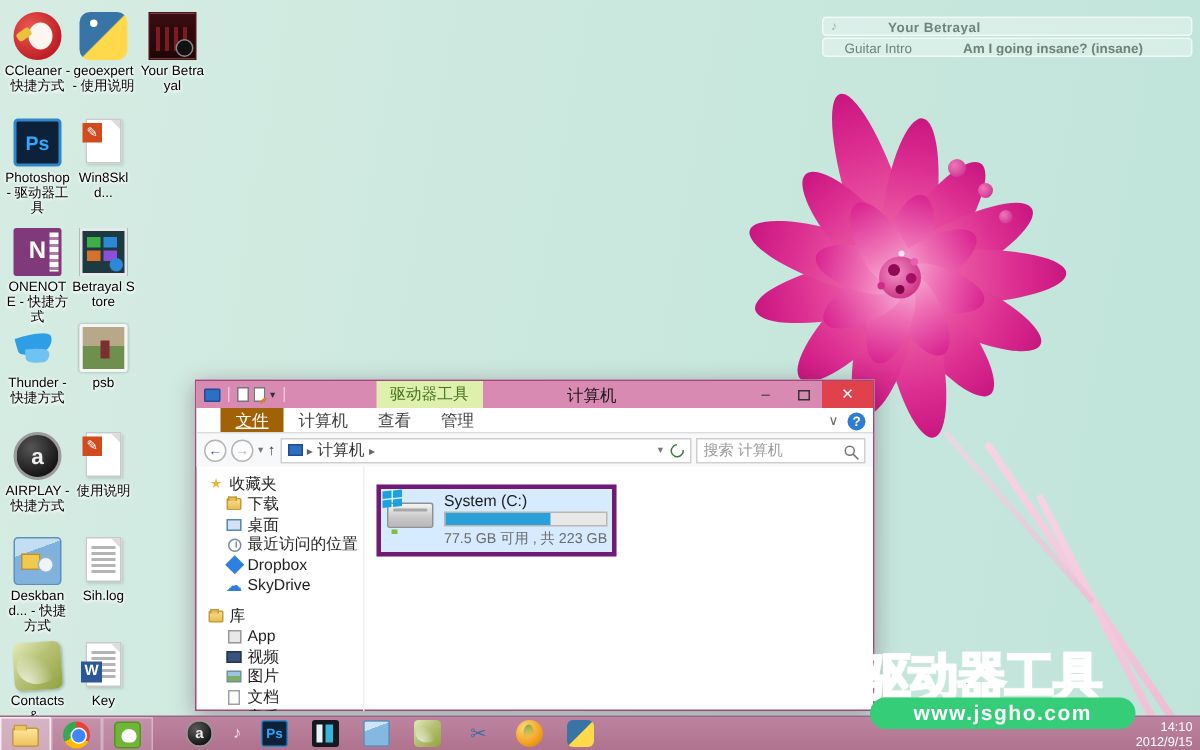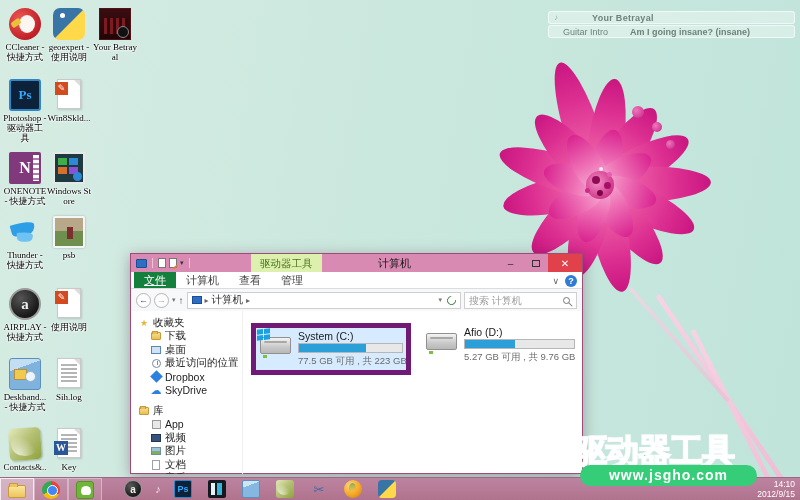--- a/index.html
+++ b/index.html
@@ -45,24 +45,24 @@
   .s3{left:628px;top:288px;width:4px;height:150px;transform:rotate(-41deg);opacity:.7;}
 
   
   .lyric { position:absolute; left:548px; width:247px; height:13px; z-index:6;
            background:rgba(255,255,255,.35); border:1px solid rgba(255,255,255,.6);
            border-radius:3px; display:flex; align-items:center;
            font-size:9px; color:rgba(82,104,94,.8); overflow:hidden; white-space:nowrap; }
   .lyric1 { top:11px; } .lyric2 { top:25px; }
   .lyr-ico { margin:0 6px 0 5px; font-size:8px; opacity:.6; }
   .lyric1 .txt { margin-left:28px; font-weight:bold; letter-spacing:.3px; }
-  .lyric2 .l { margin-left:14px; } .lyric2 .c { margin-left:22px; font-weight:bold; }
-
-  
-  .dicon { position:absolute; width:44px; z-index:2; text-align:center; cursor:default;font-family:Liberation Serif, serif; }
+  .lyric2 .l { margin-left:14px; } .lyric2 .c { margin-left:34px; font-weight:bold; }
+
+  
+  .dicon { position:absolute; width:44px; z-index:2; text-align:center; cursor:default; }
   .c0{left:3px;} .c1{left:47px;} .c2{left:93px;}
   .r0{top:8px;} .r1{top:79px;} .r2{top:152px;} .r3{top:216px;} .r4{top:288px;} .r5{top:358px;} .r6{top:428px;}
   .dic { width:32px; height:32px; margin:0 auto 2px auto; position:relative; }
   .dlabel { font-size:9px; line-height:10px; color:#000;
             text-shadow:0 0 3px #fff,0 0 2px #fff,0 1px 2px #fff; word-break:break-all; }
   
   .ic-cc { border-radius:50%; background:radial-gradient(circle at 35% 35%,#ee5a52,#c01f27 70%); }
   .ic-cc::after{content:"";position:absolute;left:10px;top:7px;width:16px;height:18px;border-radius:50%;background:#fdf6f0;}
   .ic-cc::before{content:"";position:absolute;left:2px;top:12px;width:10px;height:6px;background:#e8c23a;transform:rotate(-35deg);z-index:1;border-radius:2px;}
   .ic-py { border-radius:7px; background:linear-gradient(135deg,#3974a6 0 49%,#ffd94a 51% 100%); }
@@ -120,21 +120,21 @@
   .qat-drop { font-size:7px; color:#333; }
   .ctx-tab { position:absolute; left:120px; top:0; height:18px; padding:0 9px; background:#ddf0ae;
              color:#47721b; font-size:10.5px; line-height:18px; }
   .win-title { position:absolute; left:50%; margin-left:38px; transform:translateX(-50%); font-size:11px; color:#1a1a1a; }
   .caps { position:absolute; right:0; top:0; height:18px; display:flex; }
   .cap { width:25px; height:18px; display:flex; align-items:center; justify-content:center; color:#333; font-size:10px; }
   .cap-max span { width:8px; height:7px; border:1px solid #333; display:block; }
   .cap-close { width:34px; background:#e0414b; color:#fff; font-size:10px; }
   .tabs { height:17px; display:flex; align-items:stretch; border-bottom:1px solid #dcdcdc; background:#fff; position:relative; }
   .tab { padding:0 10px; display:flex; align-items:center; color:#444; font-size:11px; }
-  .tab-file { background:#15803d; color:#fff; margin-left:3px;text-decoration:underline; }
+  .tab-file { background:#a16207; color:#fff; margin-left:16px;text-decoration:underline; }
   .ribbon-right { position:absolute; right:5px; top:0; height:17px; display:flex; align-items:center; gap:6px; }
   .chev { color:#666; font-size:9px; }
   .helpq { width:12px; height:12px; border-radius:50%; background:#2e7cd6; color:#fff; font-size:9px; font-weight:bold;
            display:flex; align-items:center; justify-content:center; }
   .addr { height:22px; background:#f7f8f9; display:flex; align-items:center; gap:3px; padding:0 5px; }
   .nav-c { width:15px; height:15px; border:1px solid #b5b5b5; border-radius:50%; display:flex; align-items:center;
            justify-content:center; font-size:9px; color:#2a5d9e; background:#fdfdfd; }
   .nav-c.dis { color:#b0b0b0; }
   .nav-drop { font-size:7px; color:#777; }
   .nav-up { font-size:10px; color:#444; }
@@ -170,21 +170,21 @@
   .si-pic { width:10px; height:8px; background:linear-gradient(#9cc3e0 0 50%,#7fae62 50% 100%); border:1px solid #6f8f9c; }
   .si-doc { width:8px; height:10px; background:#fff; border:1px solid #9aa3ad; }
   .si-mus { color:#7d5fb5; }
 
   .mainpane { flex:1; padding:7px 8px 0 6px; overflow:hidden; }
   .grp { display:flex; align-items:center; gap:6px; height:14px; color:#111; font-size:11px; }
   .grp .tri { font-size:7px; color:#222; }
   .grp .rule { flex:1; height:1px; background:#e3e3e3; }
   .drives { display:flex; gap:10px; margin:5px 0 4px 2px; }
   .drive { display:flex; gap:5px; width:160px; padding:2px 3px; border:1px solid transparent; }
-  .drive.sel { background:#d6ebff; border:5px solid #701a75; }
+  .drive.sel { background:#d6ebff; border:3px solid #701a75; }
   .dr-ico { width:34px; height:30px; position:relative; flex:0 0 auto; }
   .dr-body { position:absolute; left:1px; top:7px; width:31px; height:17px; border-radius:2px;
              background:linear-gradient(#f4f4f4,#c9c9c9 60%,#b8b8b8); border:1px solid #909090; }
   .dr-body::before { content:""; position:absolute; left:3px; top:3px; right:3px; height:2px; background:#a8a8a8; border-radius:1px; }
   .dr-led { position:absolute; left:4px; bottom:2px; width:4px; height:3px; background:#7ac143; }
   .winflag { position:absolute; left:-2px; top:-1px; width:13px; height:12px; transform:skewY(-6deg); z-index:1; }
   .winflag span { position:absolute; width:6px; height:5px; background:#1ba1e2; }
   .winflag span:nth-child(1){left:0;top:0;} .winflag span:nth-child(2){left:7px;top:0;}
   .winflag span:nth-child(3){left:0;top:6px;} .winflag span:nth-child(4){left:7px;top:6px;}
   .dvd-disc { position:absolute; left:8px; top:10px; width:12px; height:11px; border-radius:50%;
@@ -311,21 +311,21 @@
       </div>
     </div>
   <div class="dlabel">Win8Skld...</div>
 </div>
 <div class="dicon r2 c0">
   <div class="dic ic-onenote">N</div>
   <div class="dlabel">ONENOTE - 快捷方式</div>
 </div>
 <div class="dicon r2 c1">
   <div class="dic ic-store"></div>
-  <div class="dlabel">Windows Store</div>
+  <div class="dlabel">Betrayal Store</div>
 </div>
 <div class="dicon r3 c0">
   <div class="dic ic-thunder"></div>
   <div class="dlabel">Thunder - 快捷方式</div>
 </div>
 <div class="dicon r3 c1">
   <div class="dic ic-psb"></div>
   <div class="dlabel">psb</div>
 </div>
 <div class="dicon r4 c0">
@@ -499,33 +499,20 @@
               <span class="dr-led"></span>
           </div>
           <div class="dr-info">
             <div class="dr-name">System (C:)</div>
             <div class="dr-bar">
                 <div class="dr-fill" style="width: 65%;"></div>
               </div>
             <div class="dr-cap">77.5 GB 可用 , 共 223 GB</div>
           </div>
         </div>
-        <div class="drive">
-          <div class="dr-ico">
-            <span class="dr-body"></span>
-              <span class="dr-led"></span>
-          </div>
-          <div class="dr-info">
-            <div class="dr-name">Afio (D:)</div>
-            <div class="dr-bar">
-                <div class="dr-fill" style="width: 46%;"></div>
-              </div>
-            <div class="dr-cap">5.27 GB 可用 , 共 9.76 GB</div>
-          </div>
-        </div>
       </div>
     </div>
   </div>
 </div>
 
 <div class="wm wm-title">驱动器工具</div>
 <div class="wm wm-pill">www.jsgho.com</div>
 
 <div class="taskbar">
   <div class="tbtn active">

